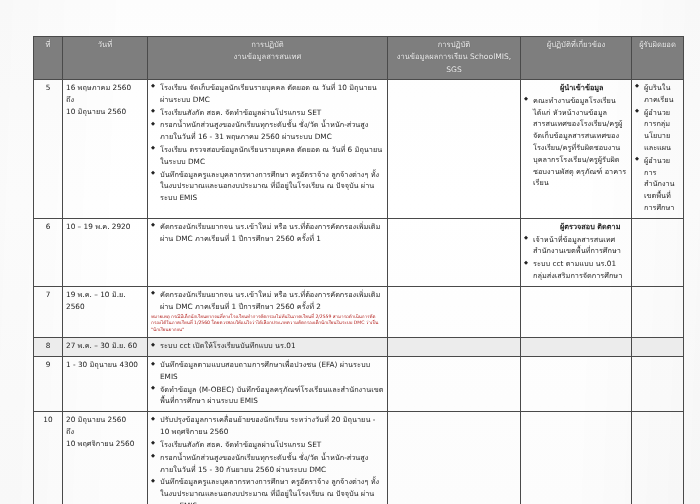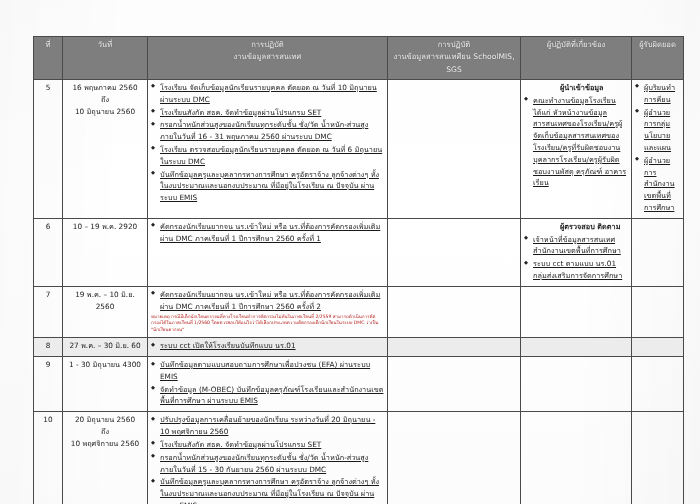--- a/index.html
+++ b/index.html
@@ -77,37 +77,35 @@
   .c-act2 { width: 133px; }
   .c-rel  { width: 111px; }
   .c-resp { width: 52px; }
 
   td.no {
     text-align: center;
     vertical-align: top;
     padding-top: 3px;
   }
   td.date {
-    text-align: center;
     vertical-align: top;
     padding-top: 3px;
   }
   td.date .dl { display: block; }
 
   ul.bul {
     list-style: none;
     margin: 0;
     padding: 0;
   }
   ul.bul > li {
     position: relative;
     padding-left: 9px;
     margin: 0 0 1px 0;
     text-indent: 0;
-    text-decoration: underline;
   }
   ul.bul > li:before {
     content: "\25C6";
     position: absolute;
     left: 0;
     top: -0.5px;
     font-size: 5.2px;
     line-height: 1.9;
     color: #222;
   }
@@ -157,21 +155,21 @@
           </th>
           <th>
             <span class="hl1">วันที่</span>
           </th>
           <th>
             <span class="hl1">การปฏิบัติ</span>
             <span class="hl2">งานข้อมูลสารสนเทศ</span>
           </th>
           <th>
             <span class="hl1">การปฏิบัติ</span>
-            <span class="hl2">งานข้อมูลสารสนเทศียน SchoolMIS, SGS</span>
+            <span class="hl2">งานข้อมูลผลการเรียน SchoolMIS, SGS</span>
           </th>
           <th>
             <span class="hl1">ผู้ปฏิบัติที่เกี่ยวข้อง</span>
           </th>
           <th>
             <span class="hl1">ผู้รับผิดยอด</span>
           </th>
         </tr>
       </thead>
       <tbody id="tbody">
@@ -193,21 +191,21 @@
             </td>
             <td class="blank-cell"></td>
             <td>
               <span class="subhead">ผู้นำเข้าข้อมูล</span>
               <ul class="bul">
                 <li>คณะทำงานข้อมูลโรงเรียน ได้แก่ หัวหน้างานข้อมูลสารสนเทศของโรงเรียน/ครูผู้จัดเก็บข้อมูลสารสนเทศของโรงเรียน/ครูที่รับผิดชอบงานบุคลากรโรงเรียน/ครูผู้รับผิดชอบงานพัสดุ ครุภัณฑ์ อาคารเรียน</li>
               </ul>
             </td>
             <td>
               <ul class="bul">
-                <li>ผู้บริยนทำการคียน</li>
+                <li>ผู้บรินในภาคเรียน</li>
                 <li>ผู้อำนวยการกลุ่มนโยบายและแผน</li>
                 <li>ผู้อำนวยการสำนักงานเขตพื้นที่การศึกษา</li>
               </ul>
             </td>
           </tr>
           <tr>
             <td class="no">6</td>
             <td class="date">
               <span class="dl">10 – 19 พ.ค. 2920</span>
             </td>

